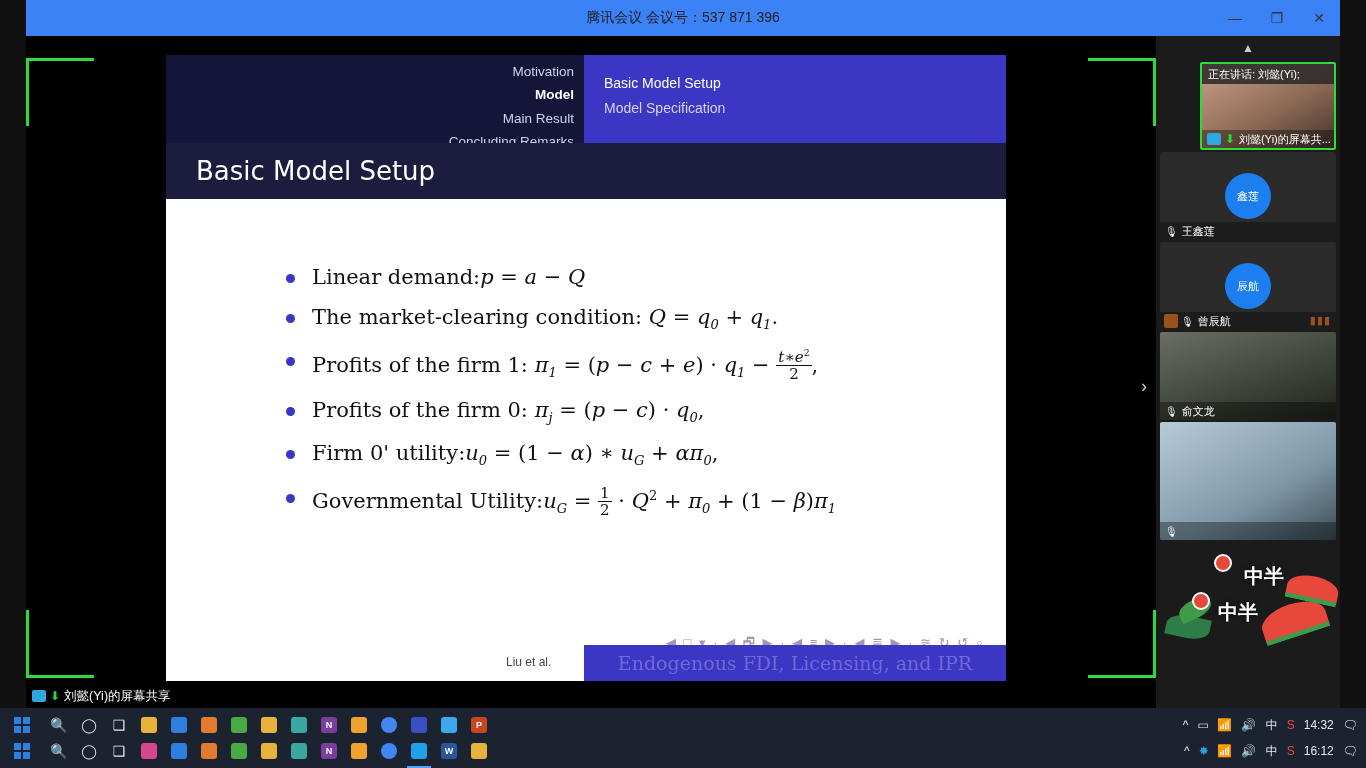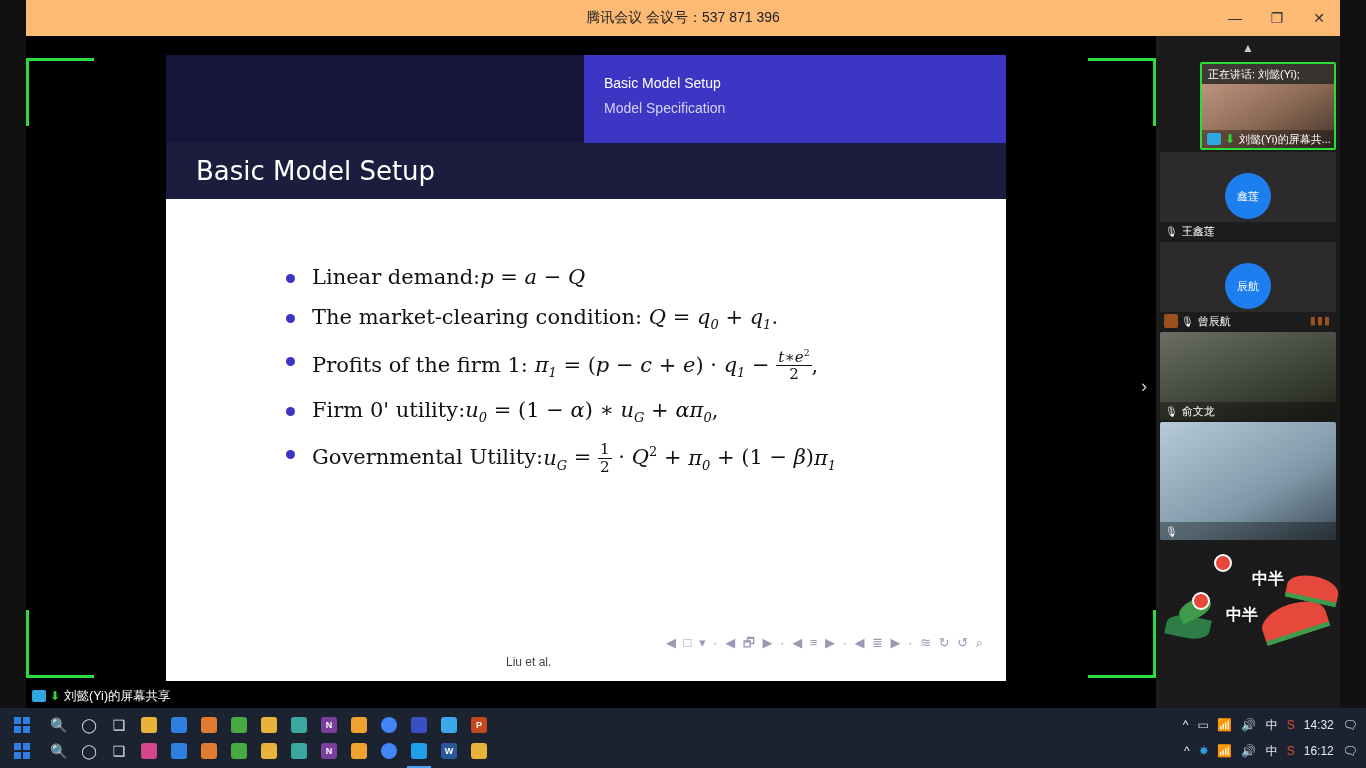--- a/index.html
+++ b/index.html
@@ -7,21 +7,21 @@
     width: 1366px; height: 768px;
     background: #000;
     font-family: "Liberation Sans", sans-serif;
     overflow: hidden;
   }
   #root { position: relative; width: 1366px; height: 768px; background: #111; }
 
   
   .titlebar {
     position: absolute; left: 26px; top: 0; width: 1314px; height: 36px;
-    background: #fdba74; display: flex; align-items: center; justify-content: center;
+    background: #3b82f6; display: flex; align-items: center; justify-content: center;
   }
   .titlebar .tb-title { font-size: 14px; color: #222; }
   .tb-controls { position: absolute; right: 0; top: 0; height: 36px; display: flex; }
   .tb-btn {
     width: 42px; height: 36px; display: flex; align-items: center; justify-content: center;
     font-size: 14px; color: #333;
   }
 
   
   .stage {
@@ -134,21 +134,21 @@
     position: absolute; width: 66px; height: 33px; background: #e7483c;
     border-radius: 66px 66px 0 0 / 33px 33px 0 0; border-bottom: 5px solid #3f9b4a;
     transform-origin: 50% 100%;
   }
   .wm.a { right: 4px; bottom: 10px; transform: rotate(-18deg); }
   .wm.b { right: 0px; bottom: 44px; transform: rotate(12deg); width: 52px; height: 26px; border-radius: 52px 52px 0 0 / 26px 26px 0 0;}
   .leaf { position: absolute; background: #2f7d46; border-radius: 50% 0 50% 0; }
   .leaf.l1 { left: 6px; bottom: 8px; width: 44px; height: 22px; transform: rotate(12deg); }
   .leaf.l2 { left: 18px; bottom: 28px; width: 34px; height: 18px; transform: rotate(-25deg); background:#3f9b4a;}
   .cn-badge {
-    position: absolute; color: #fff; font-size: 16px; font-weight: bold; text-shadow: 0 0 4px rgba(0,0,0,.6);
+    position: absolute; color: #fff; font-size: 20px; font-weight: bold; text-shadow: 0 0 4px rgba(0,0,0,.6);
   }
   .cn-badge.b1 { right: 52px; bottom: 56px; }
   .cn-badge.b2 { right: 78px; bottom: 20px; }
   .dot-red {
     position: absolute; width: 18px; height: 18px; border-radius: 50%; background: #e7483c; border: 2px solid #fff;
   }
   .dot-red.d1 { right: 104px; bottom: 74px; }
   .dot-red.d2 { right: 126px; bottom: 36px; }
 
   
@@ -195,51 +195,61 @@
 
   <div class="stage">
     <div class="bracket tl"></div>
     <div class="bracket tr"></div>
     <div class="bracket bl"></div>
     <div class="bracket br"></div>
 
     <div class="slide">
 
       <div class="slide-head">
+        <div class="nav-left">
+          <div>Motivation</div>
+          <div class="cur">Model</div>
+          <div>Main Result</div>
+          <div>Concluding Remarks</div>
+        </div>
         <div class="nav-right">
           <div class="cur">Basic Model Setup</div>
           <div>Model Specification</div>
         </div>
       </div>
 
       <div class="slide-title">Basic Model Setup</div>
 
       <div class="slide-body">
         <ul class="bullets">
           <li>
             <span>Linear demand:</span><span class="mi">p</span> = <span class="mi">a</span> − <span class="mi">Q</span>
           </li>
           <li>
             <span>The market-clearing condition:</span>&nbsp;<span class="mi">Q</span> = <span class="mi">q<sub>0</sub></span> + <span class="mi">q<sub>1</sub></span>.
           </li>
           <li>
             <span>Profits of the firm 1:</span>&nbsp;<span class="mi">π<sub>1</sub></span> = (<span class="mi">p</span> − <span class="mi">c</span> + <span class="mi">e</span>) · <span class="mi">q<sub>1</sub></span> − <span class="frac"><span class="num"><span class="mi">t</span>∗<span class="mi">e</span><sup>2</sup></span><span class="den">2</span></span>,
           </li>
           <li>
+            <span>Profits of the firm 0:</span>&nbsp;<span class="mi">π<sub>j</sub></span> = (<span class="mi">p</span> − <span class="mi">c</span>) · <span class="mi">q<sub>0</sub></span>,
+          </li>
+          <li>
             <span>Firm 0' utility:</span><span class="mi">u<sub>0</sub></span> = (1 − <span class="mi">α</span>) ∗ <span class="mi">u<sub>G</sub></span> + <span class="mi">α</span><span class="mi">π<sub>0</sub></span>,
           </li>
           <li>
             <span>Governmental Utility:</span><span class="mi">u<sub>G</sub></span> = <span class="frac"><span class="num">1</span><span class="den">2</span></span> · <span class="mi">Q</span><sup>2</sup> + <span class="mi">π<sub>0</sub></span> + (1 − <span class="mi">β</span>)<span class="mi">π<sub>1</sub></span>
           </li>
         </ul>
       </div>
 
       <div class="slide-foot">
         <div class="foot-nav">◀ □ ▾ · ◀ 🗗 ▶ · ◀ ≡ ▶ · ◀ ≣ ▶ ·   ≋    ↻ ↺ ⌕</div>
         <div class="foot-author">Liu et al.</div>
+        <div class="foot-bar">Endogenous FDI, Licensing, and IPR</div>
       </div>
     </div>
 
     <div class="stage-arrow">›</div>
 
     <div class="share-tag">
       <span class="tag-ic"></span>
       <span class="tag-ic2">⬇</span>
       <span>刘懿(Yi)的屏幕共享</span>
     </div>

